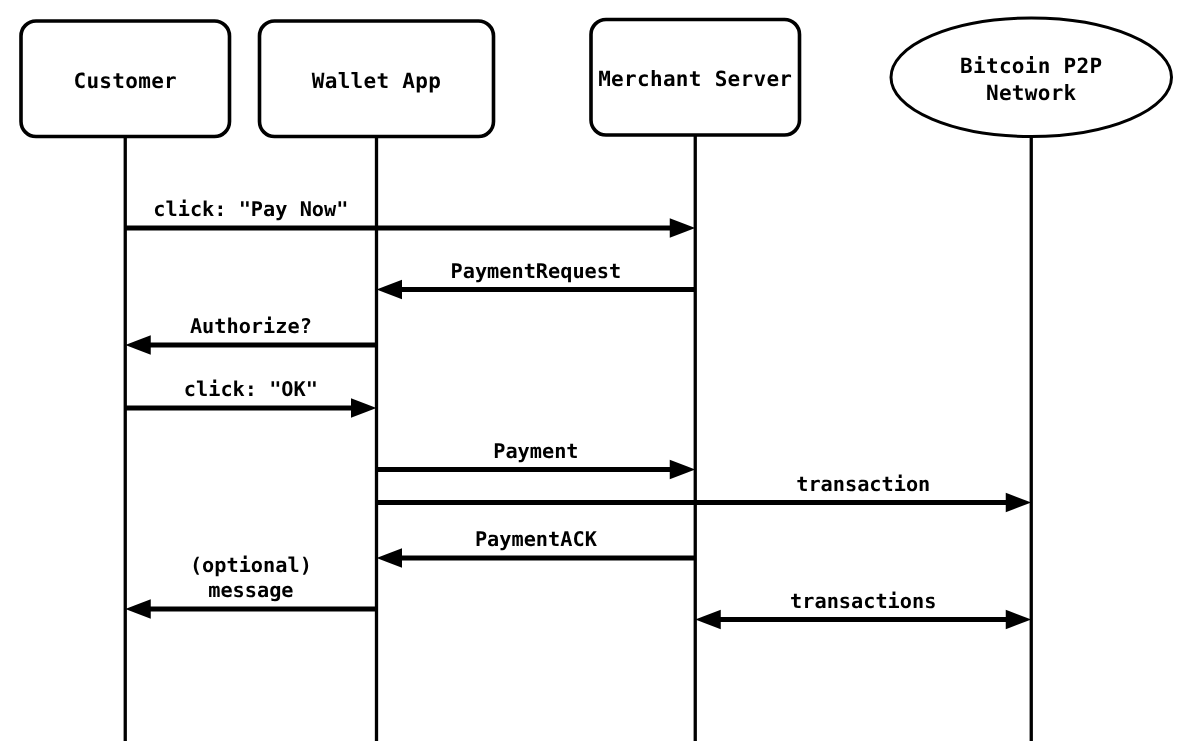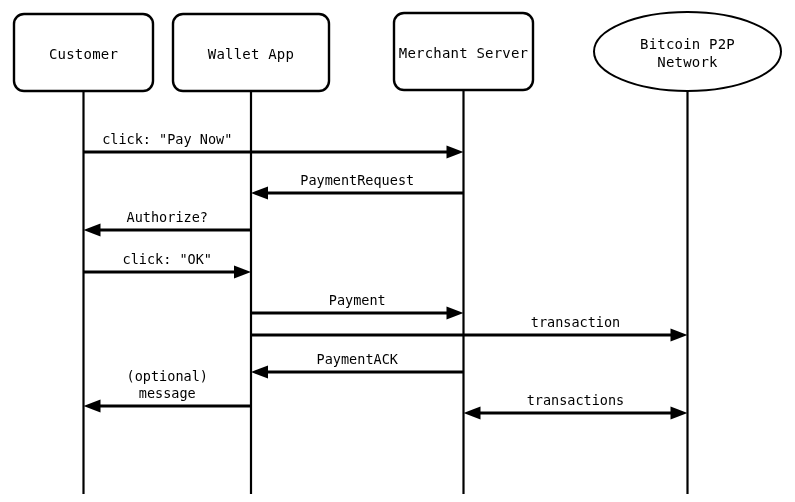--- a/index.html
+++ b/index.html
@@ -6,20 +6,21 @@
     margin: 0;
     padding: 0;
     background: #ffffff;
   }
   .stage {
     position: relative;
     width: 795px;
     height: 502px;
     background: #ffffff;
     overflow: hidden;
+    font-weight: bold;
   }
   svg text {
     font-family: "DejaVu Sans Mono", "Liberation Mono", monospace;
     fill: #000000;
   }
   .participant-label {
     font-size: 14px;
     letter-spacing: 0.2px;
   }
   .message-label {

